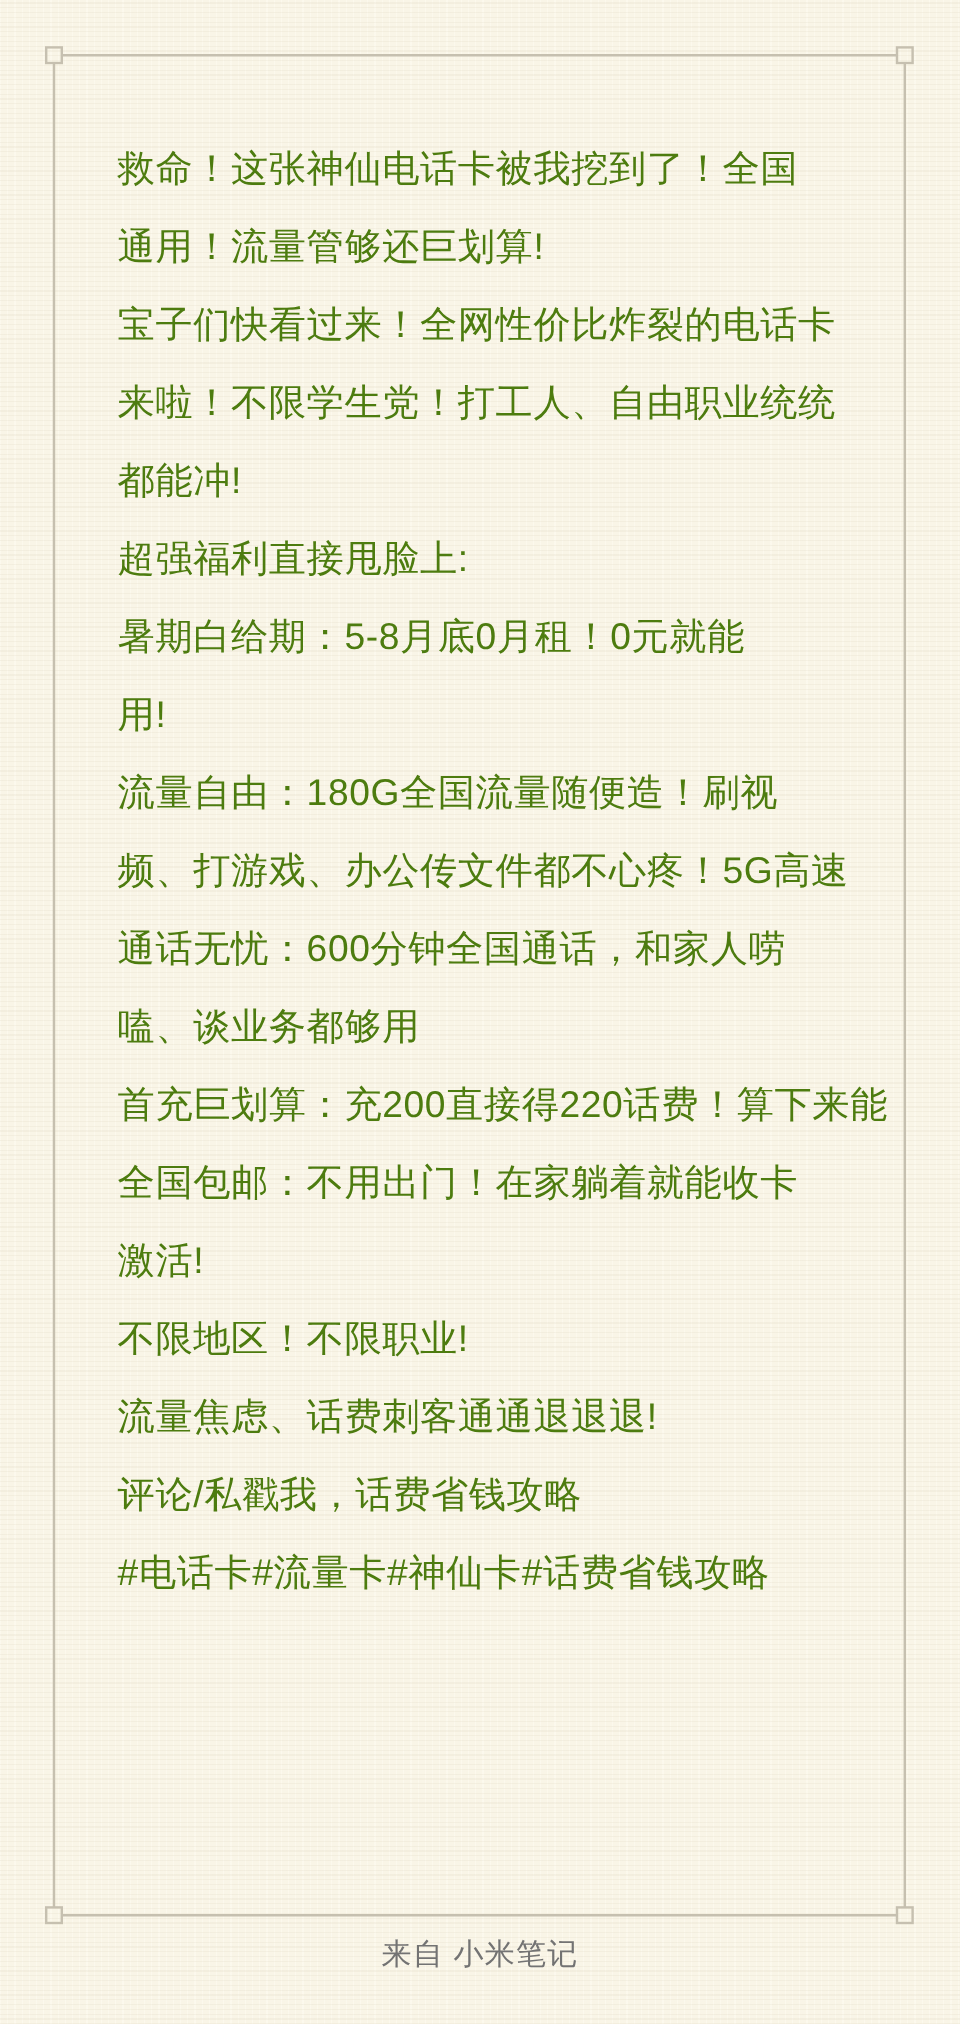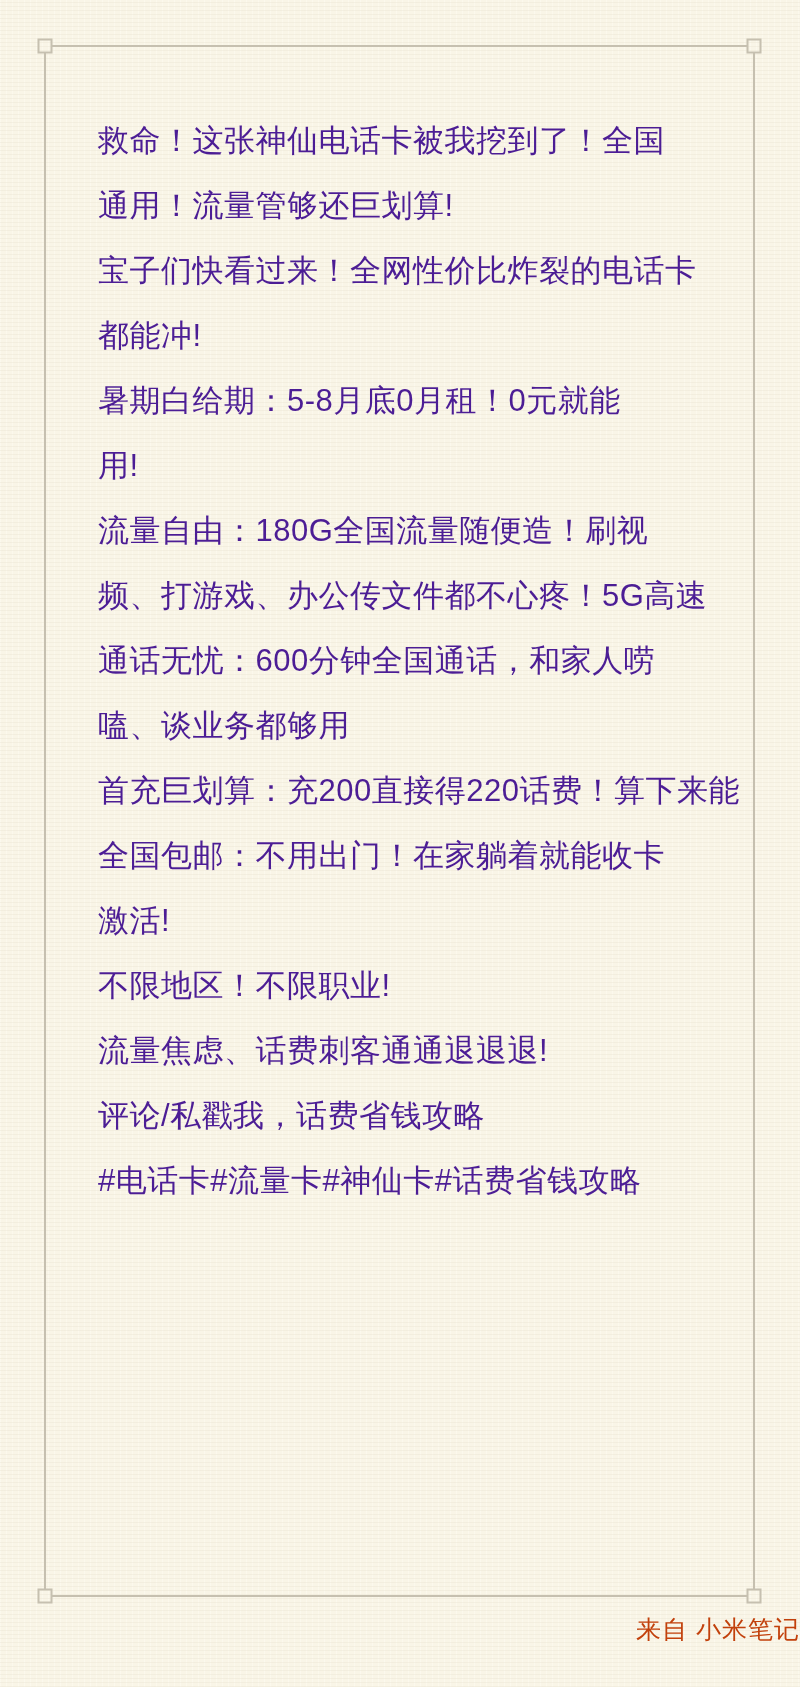--- a/index.html
+++ b/index.html
@@ -28,38 +28,38 @@
     top: 0;
     width: 800px;
     height: 1687px;
     pointer-events: none;
   }
   .note-body {
     position: absolute;
     left: 98px;
     top: 108px;
     width: 660px;
-    color: #4c1d95;
+    color: #4d7c0f;
     font-size: 31px;
   }
   .note-line {
     height: 65px;
     line-height: 65px;
     white-space: pre;
     letter-spacing: 0.5px;
   }
   .source-footer {
     position: absolute;
     left: 0;
     top: 1612px;
     width: 800px;
-    text-align: right;
+    text-align: center;
     font-size: 25px;
     line-height: 34px;
-    color: #c2410c;
+    color: #737373;
     letter-spacing: 1px;
   }
 </style>
 </head>
 <body>
 
 <div>
 
   <svg class="frame-svg" width="800" height="1687" viewBox="0 0 800 1687" aria-hidden="true">
     <g stroke="#c6c0b0" stroke-width="2" fill="none">
@@ -73,21 +73,23 @@
       <rect x="747.5" y="39.5" width="13" height="13"></rect>
       <rect x="38.5" y="1589.5" width="13" height="13"></rect>
       <rect x="747.5" y="1589.5" width="13" height="13"></rect>
     </g>
   </svg>
 
   <div class="note-body">
     <div class="note-line">救命！这张神仙电话卡被我挖到了！全国</div>
     <div class="note-line">通用！流量管够还巨划算!</div>
     <div class="note-line">宝子们快看过来！全网性价比炸裂的电话卡</div>
+    <div class="note-line">来啦！不限学生党！打工人、自由职业统统</div>
     <div class="note-line">都能冲!</div>
+    <div class="note-line">超强福利直接甩脸上:</div>
     <div class="note-line">暑期白给期：5-8月底0月租！0元就能</div>
     <div class="note-line">用!</div>
     <div class="note-line">流量自由：180G全国流量随便造！刷视</div>
     <div class="note-line">频、打游戏、办公传文件都不心疼！5G高速</div>
     <div class="note-line">通话无忧：600分钟全国通话，和家人唠</div>
     <div class="note-line">嗑、谈业务都够用</div>
     <div class="note-line">首充巨划算：充200直接得220话费！算下来能</div>
     <div class="note-line">全国包邮：不用出门！在家躺着就能收卡</div>
     <div class="note-line">激活!</div>
     <div class="note-line">不限地区！不限职业!</div>

